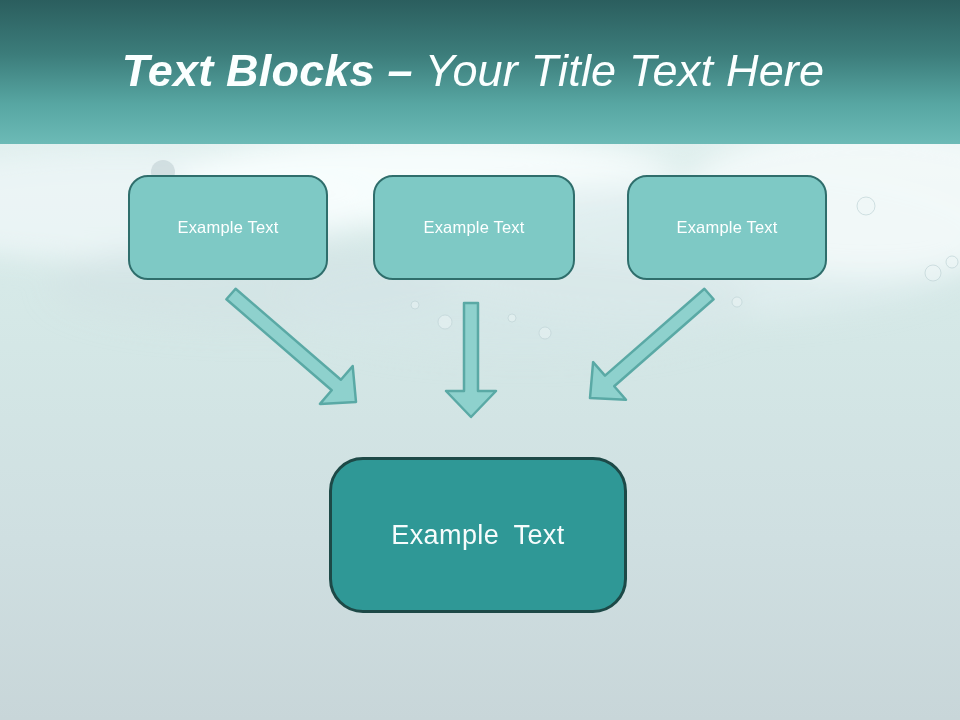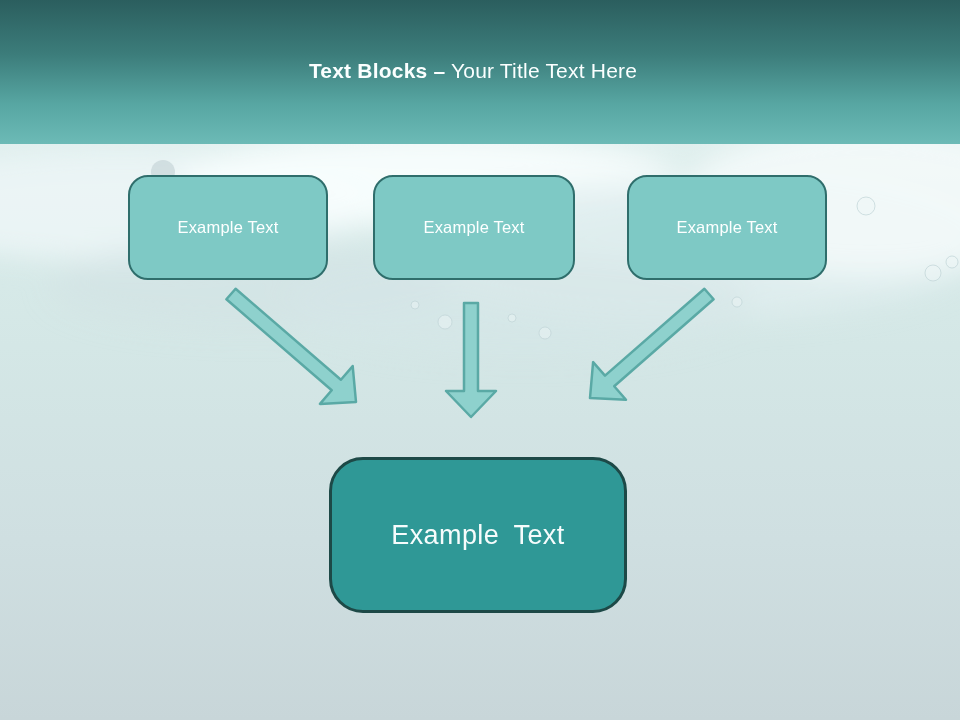--- a/index.html
+++ b/index.html
@@ -12,21 +12,21 @@
   }
   .texture{position:absolute;left:0;top:0;z-index:1;}
   .header{
     position:absolute;left:0;top:0;width:960px;height:144px;z-index:3;
     background:linear-gradient(180deg,
       var(--header_top) 0%, #3c7d7b 38%, #57a6a2 72%, var(--header_bottom) 100%);
   }
   .title{
     position:absolute;left:0;right:14px;top:52px;margin:0;
     text-align:center;color:var(--title_text);
-    font-size:21px;line-height:38px;font-weight:400;letter-spacing:.2px;
+    font-size:45px;line-height:38px;font-weight:400;letter-spacing:.2px;font-style:italic;
   }
   .title .bold{font-weight:700;}
   .arrows{position:absolute;left:0;top:0;z-index:2;}
   .arrow{fill:var(--arrow_fill);stroke:var(--arrow_stroke);stroke-width:2.5;stroke-linejoin:round;}
   .block{
     position:absolute;top:175px;width:200px;height:105px;z-index:4;
     background:var(--box_fill);
     border:2.5px solid var(--box_border);border-radius:20px;
     display:flex;align-items:center;justify-content:center;
     color:var(--box_text);font-size:16.5px;letter-spacing:.2px;

